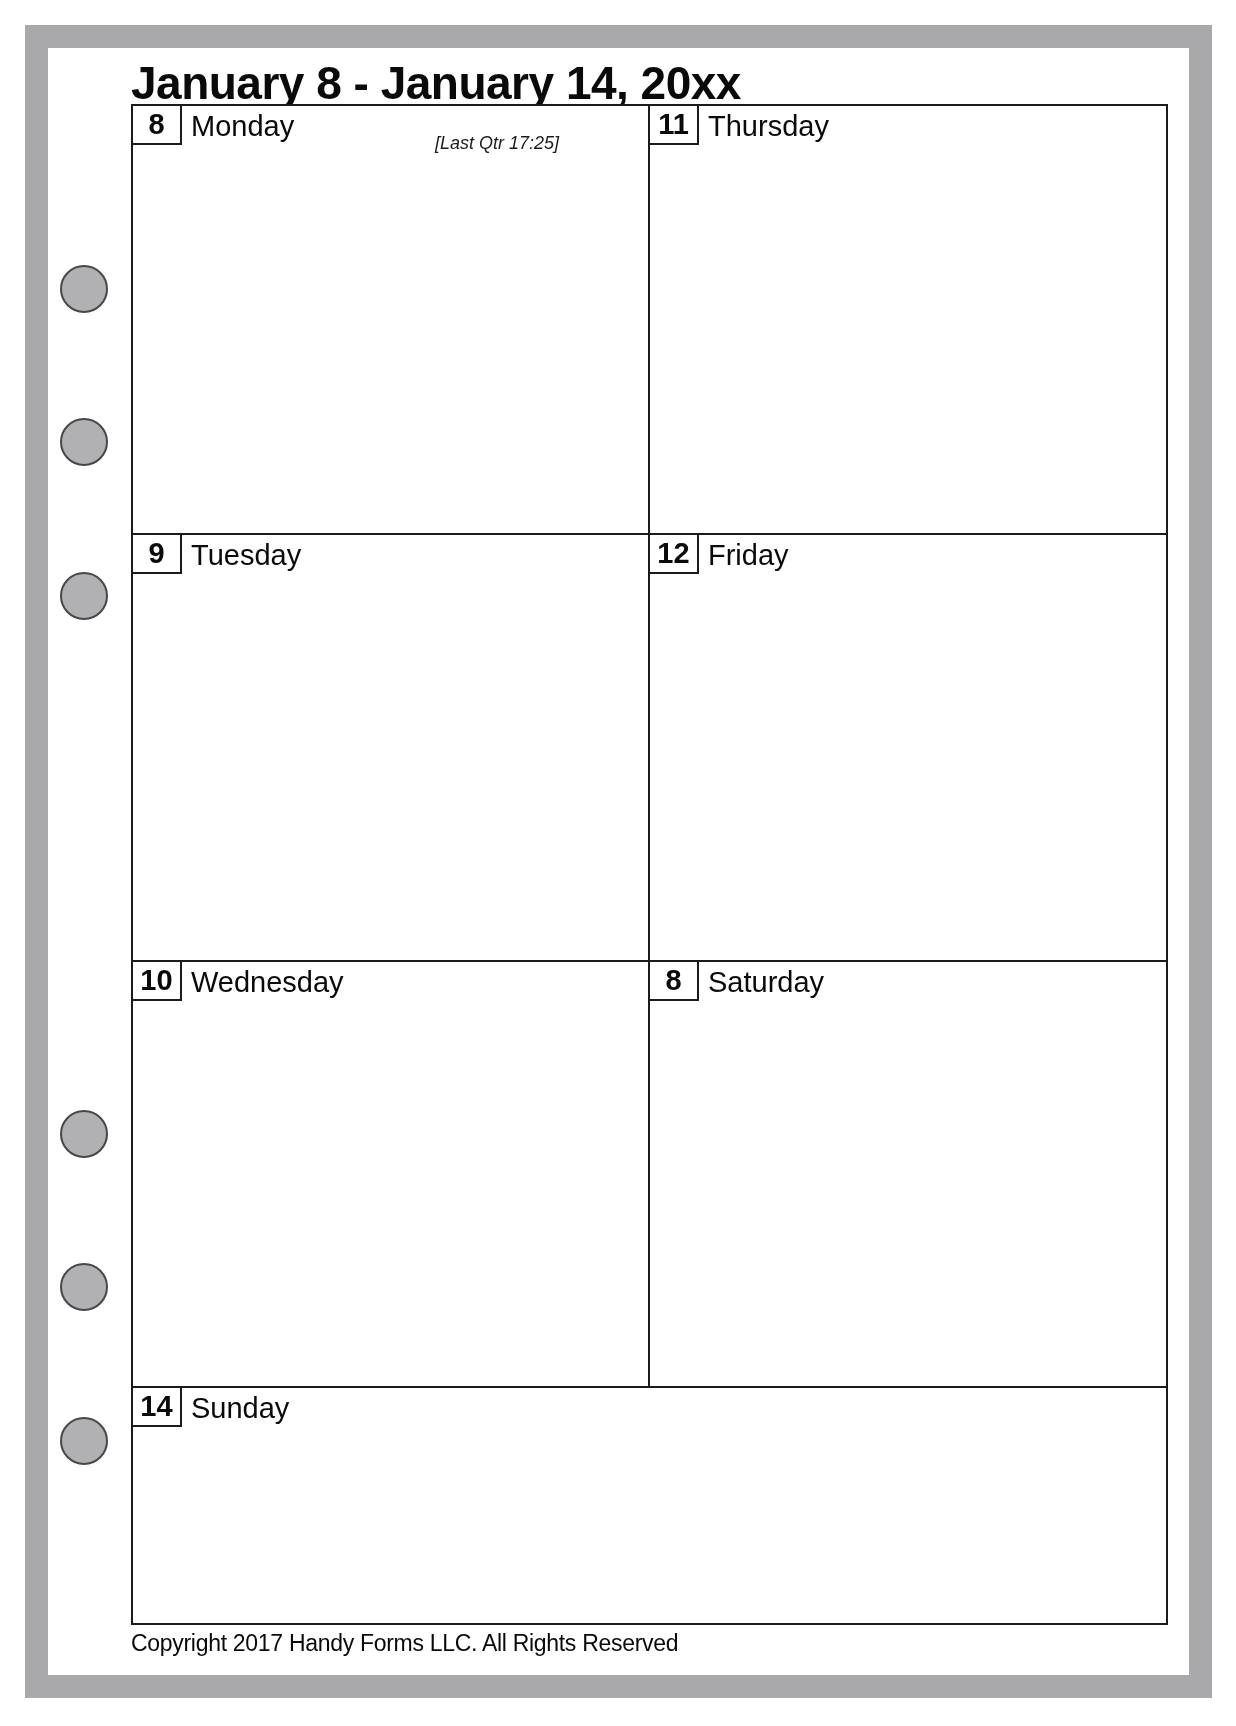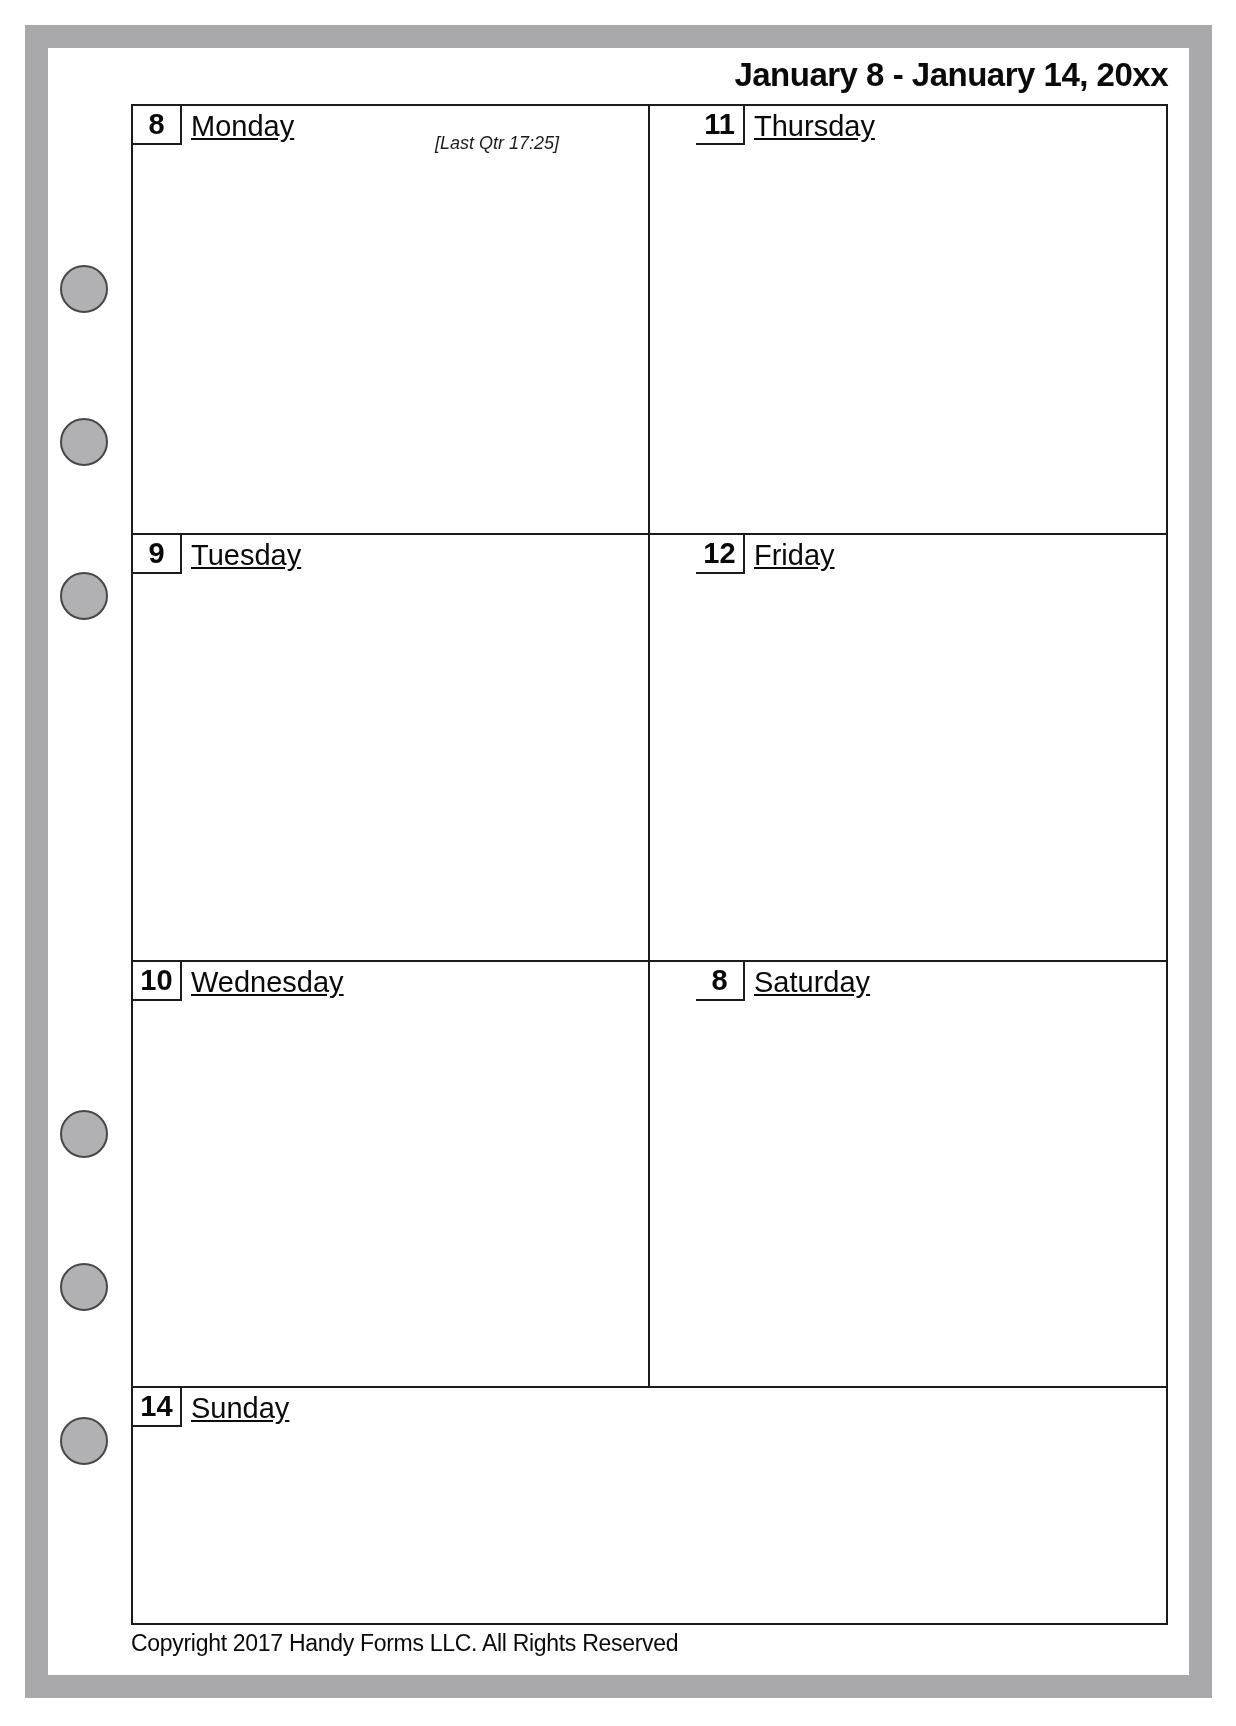--- a/index.html
+++ b/index.html
@@ -41,22 +41,22 @@
   .hole.h3 { top: 572px; }
   .hole.h4 { top: 1110px; }
   .hole.h5 { top: 1263px; }
   .hole.h6 { top: 1417px; }
 
   
   .title {
     position: absolute;
     left: 131px; top: 56px;
     width: 1037px;
-    text-align: right;
-    font-size: 33px;
+    text-align: left;
+    font-size: 46px;
     font-weight: bold;
     letter-spacing: -0.5px;
     color: var(--text);
   }
 
   
   .grid {
     position: absolute;
     left: 131px; top: 104px;
     width: 1037px; height: 1521px;
@@ -65,21 +65,21 @@
     display: flex;
     flex-direction: column;
   }
   .row { display: flex; width: 100%; }
   .row.r1 { height: 429px; border-bottom: 2px solid var(--grid-line); }
   .row.r2 { height: 427px; border-bottom: 2px solid var(--grid-line); }
   .row.r3 { height: 426px; border-bottom: 2px solid var(--grid-line); }
   .row.r4 { flex: 1; }
   .cell { position: relative; height: 100%; }
   .cell.left { width: 517px; border-right: 2px solid var(--grid-line); }
-  .cell.right { flex: 1; margin-left: 46px; }
+  .cell.right { flex: 1; }
   .cell.full { width: 100%; }
 
   .daynum {
     position: absolute;
     left: 0; top: 0;
     width: 49px; height: 39px;
     border-right: 2px solid var(--grid-line);
     border-bottom: 2px solid var(--grid-line);
     background: #fff;
     display: flex;
@@ -88,21 +88,20 @@
     font-size: 29px;
     font-weight: bold;
   }
   .dayname {
     position: absolute;
     left: 58px; top: 0;
     height: 39px;
     line-height: 41px;
     font-size: 29px;
     white-space: nowrap;
-    text-decoration: underline;
   }
   .daynote {
     position: absolute;
     left: 302px; top: 16px;
     height: 39px;
     line-height: 42px;
     font-size: 18px;
     font-style: italic;
     white-space: nowrap;
     color: #1c1c1c;

